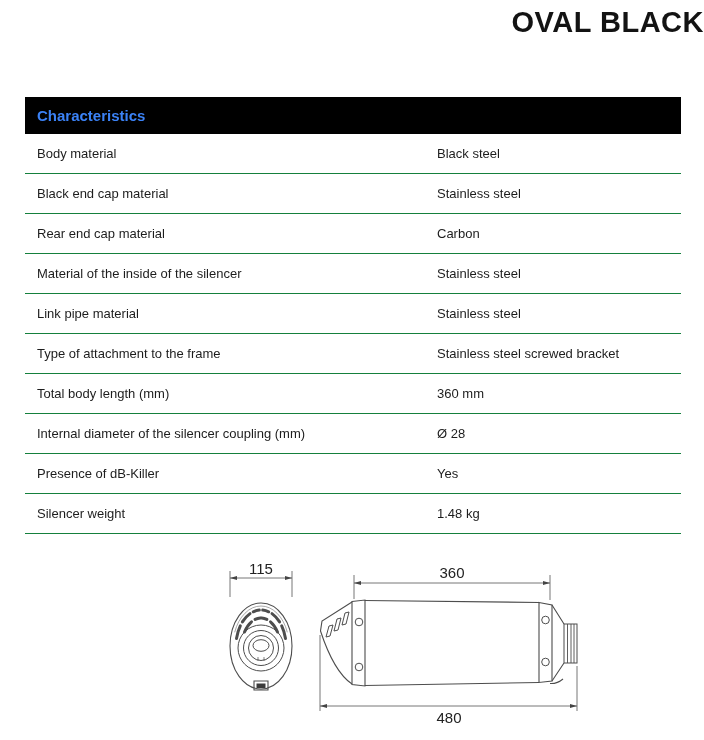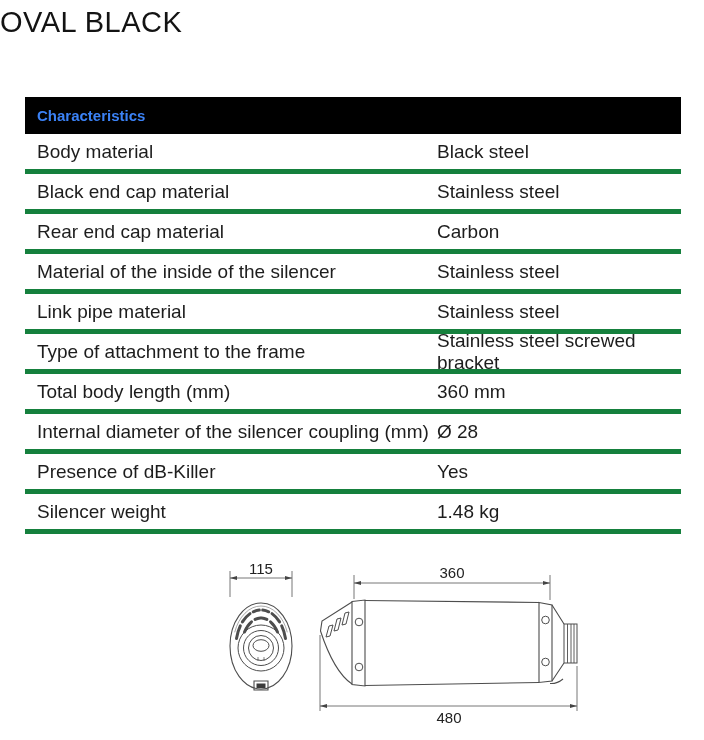--- a/index.html
+++ b/index.html
@@ -15,23 +15,23 @@
     font-family: "Liberation Sans", "DejaVu Sans", sans-serif;
     color: #1d1d1d;
     overflow: hidden;
   }
   .page-title {
     position: absolute;
     top: 6px;
     left: 0;
     right: 0;
     margin: 0;
-    text-align: left;
+    text-align: right;
     font-size: 29px;
-    font-weight: 400;
+    font-weight: 700;
     letter-spacing: 0.5px;
     color: #131313;
   }
   .spec-table {
     position: absolute;
     left: 25px;
     top: 97px;
     width: 656px;
   }
   .spec-header {
@@ -41,22 +41,22 @@
     line-height: 37px;
     padding-left: 12px;
     font-size: 15px;
     font-weight: 700;
   }
   .spec-row {
     display: flex;
     align-items: center;
     height: 40px;
     box-sizing: border-box;
-    border-bottom: 5px solid #15803d;
-    font-size: 19px;
+    border-bottom: 1px solid #15803d;
+    font-size: 13px;
   }
   .spec-label {
     width: 412px;
     padding-left: 12px;
     box-sizing: border-box;
     flex: 0 0 412px;
   }
   .spec-value {
     flex: 1;
   }

